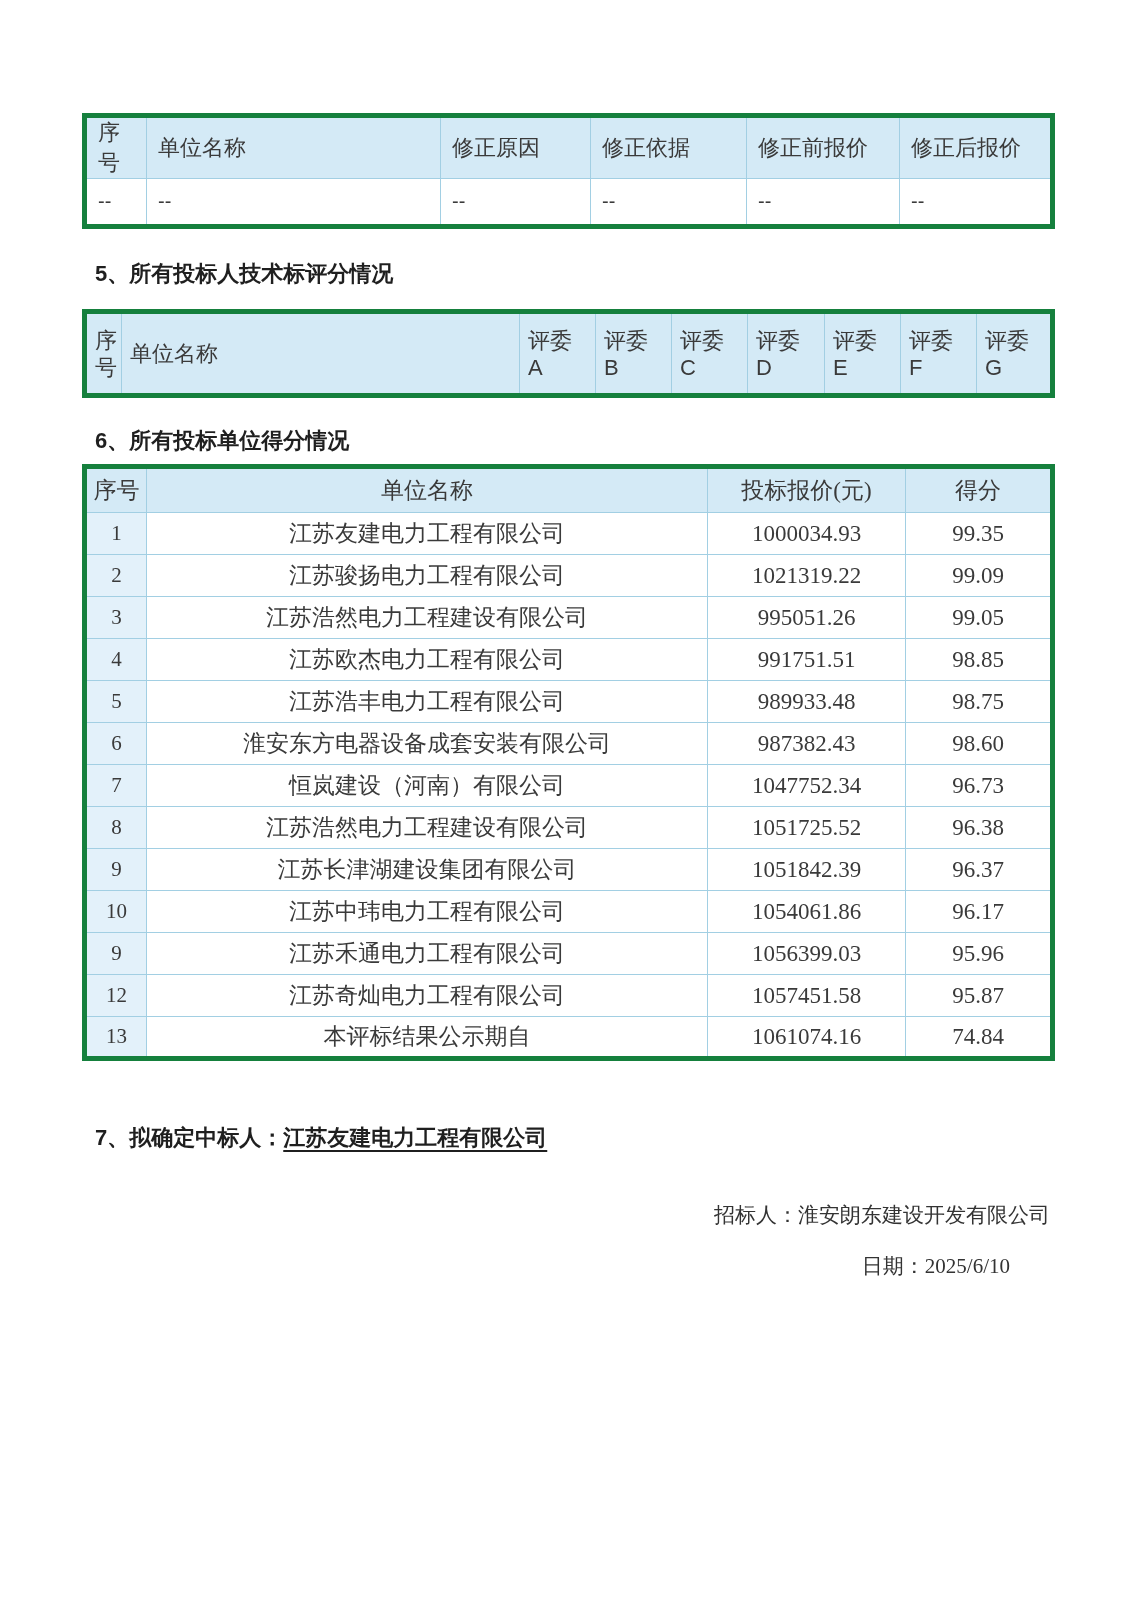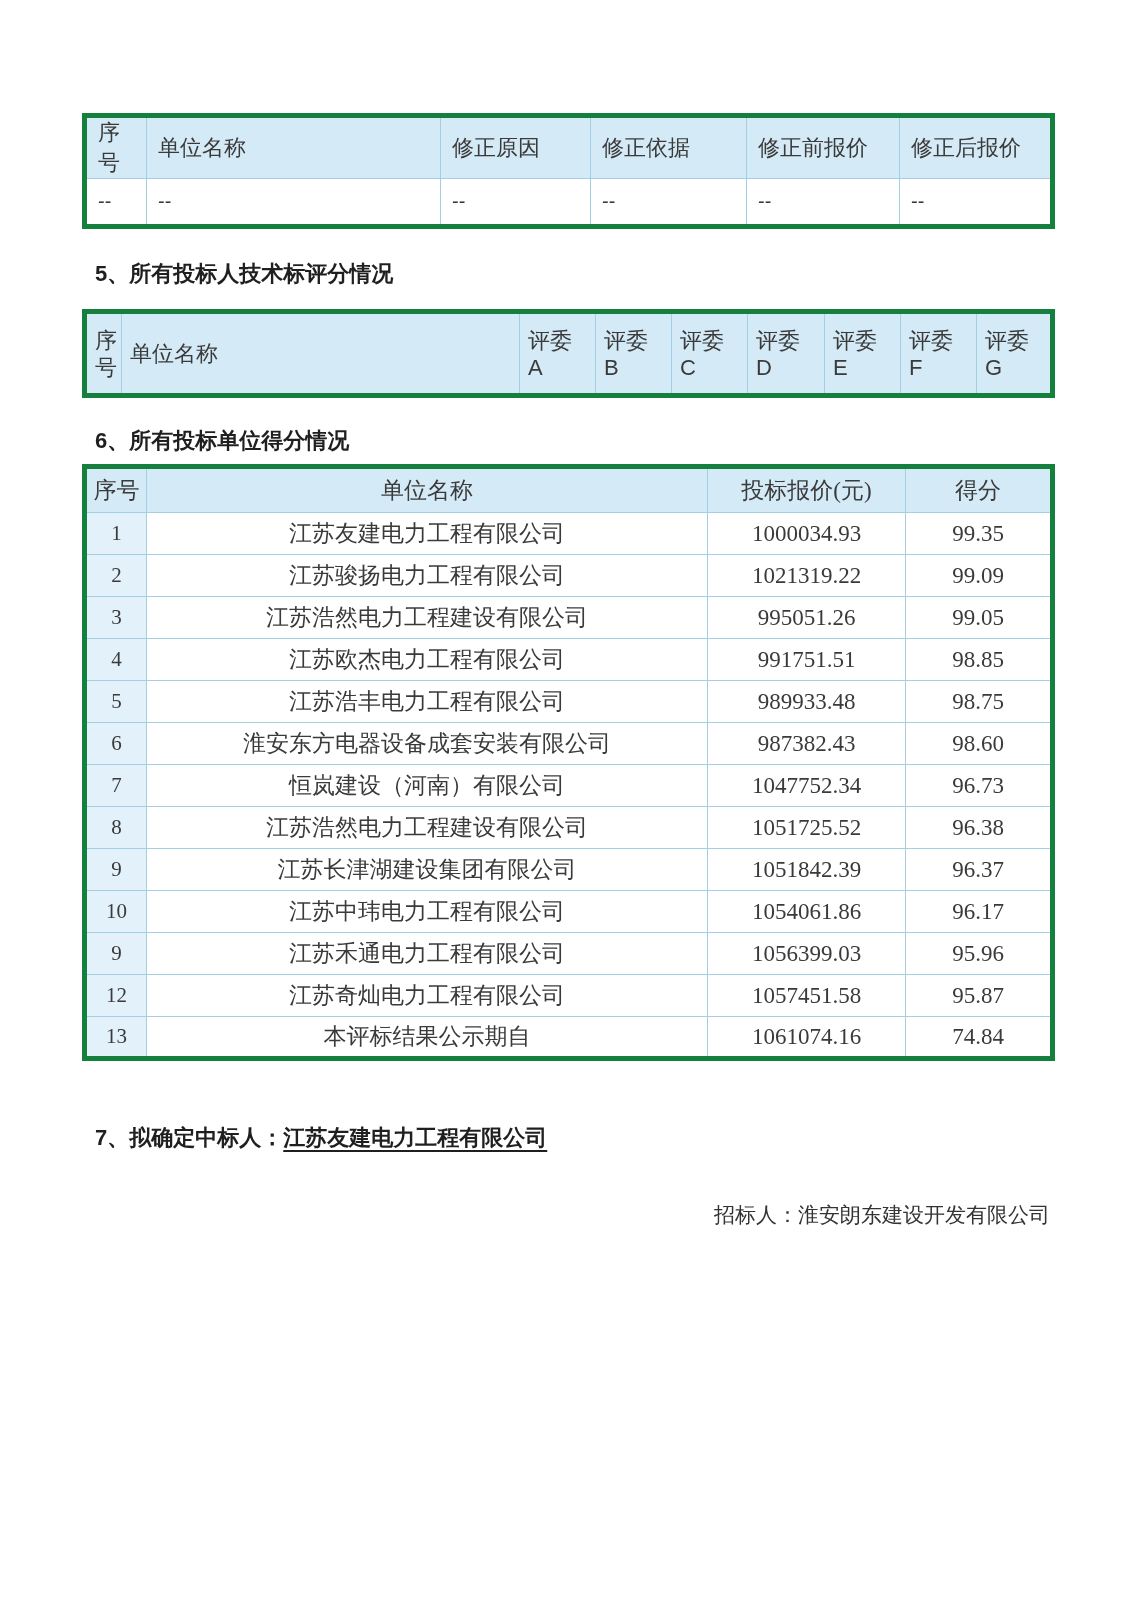--- a/index.html
+++ b/index.html
@@ -219,14 +219,15 @@
         <td>1061074.16</td>
         <td>74.84</td>
       </tr>
     </tbody>
   </table>
 
   <h2 class="sec h7"><span>7、拟确定中标人：</span><span class="winner">江苏友建电力工程有限公司</span></h2>
 
 
   <div class="footer-line f1">招标人：淮安朗东建设开发有限公司</div>
+  <div class="footer-line f2">日期：2025/6/10</div>
 
 </div>
 
 </body></html>

